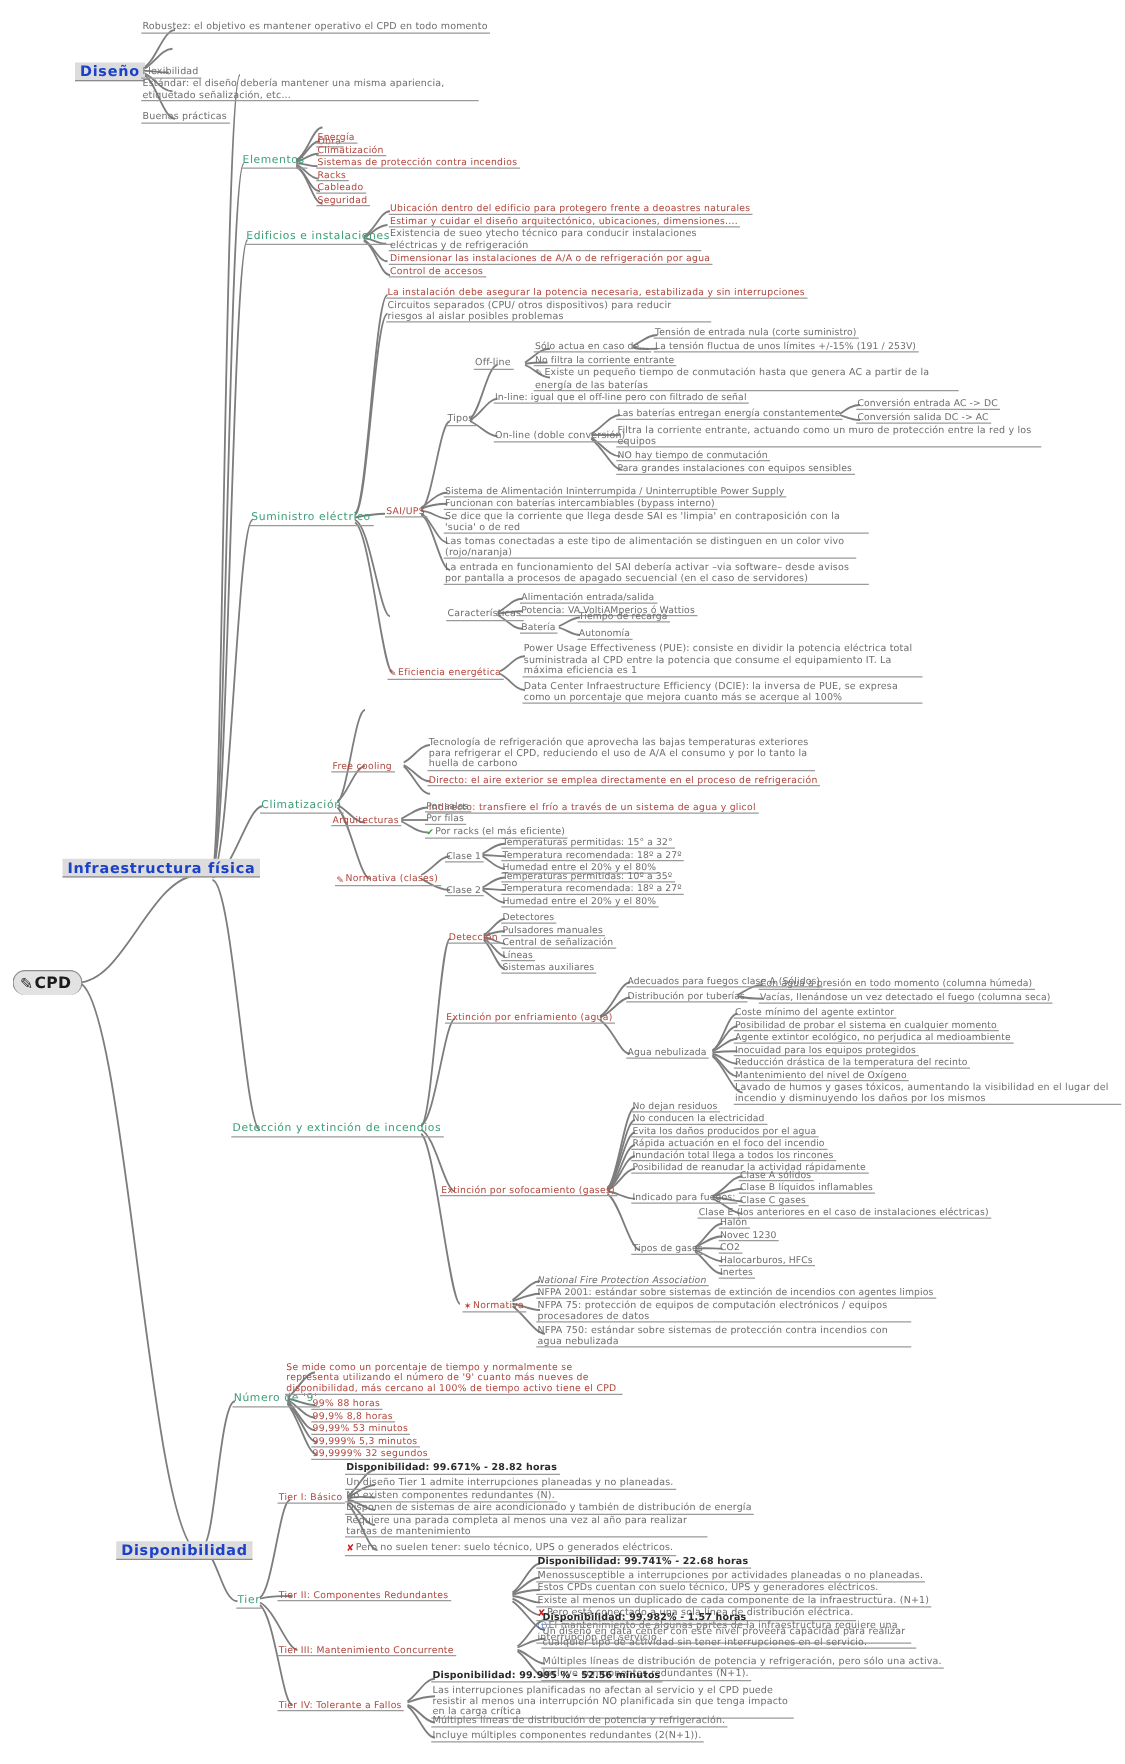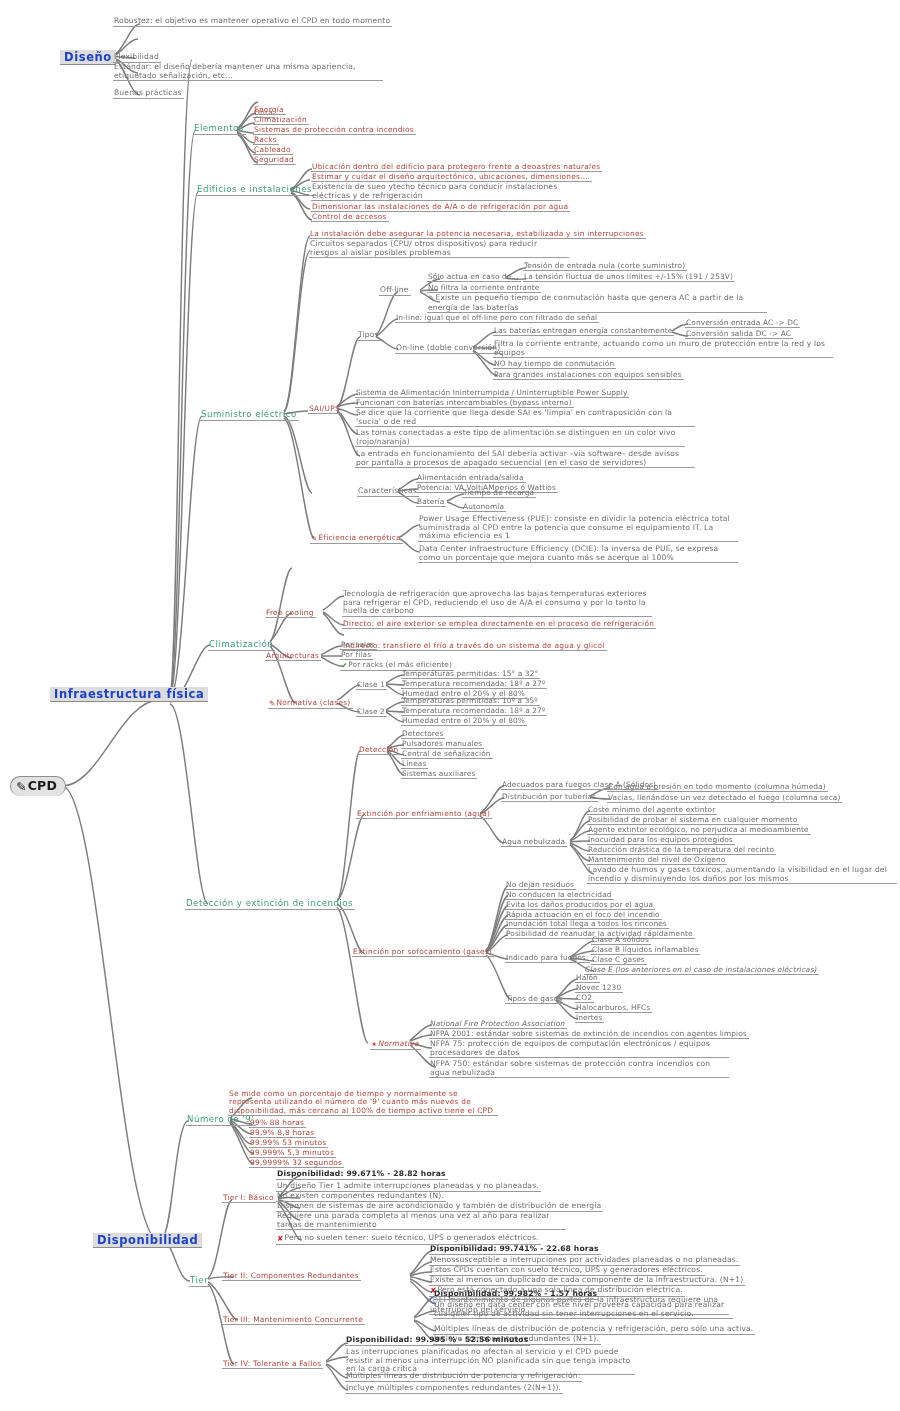--- a/index.html
+++ b/index.html
@@ -346,29 +346,29 @@
 <div class="node lvl5" style="left:505px;top:881px;"><span>No dejan residuos</span></div>
 <div class="node lvl5" style="left:505px;top:891px;"><span>No conducen la electricidad</span></div>
 <div class="node lvl5" style="left:505px;top:901px;"><span>Evita los daños producidos por el agua</span></div>
 <div class="node lvl5" style="left:505px;top:911px;"><span>Rápida actuación en el foco del incendio</span></div>
 <div class="node lvl5" style="left:505px;top:920px;"><span>Inundación total llega a todos los rincones</span></div>
 <div class="node lvl5" style="left:505px;top:930px;"><span>Posibilidad de reanudar la actividad rápidamente</span></div>
 <div class="node lvl5" style="left:505px;top:954px;"><span>Indicado para fuegos:</span></div>
 <div class="node lvl5" style="left:591px;top:936px;"><span>Clase A sólidos</span></div>
 <div class="node lvl5" style="left:591px;top:946px;"><span>Clase B líquidos inflamables</span></div>
 <div class="node lvl5" style="left:591px;top:956px;"><span>Clase C gases</span></div>
-<div class="node lvl5" style="left:584px;top:966px;font-style:italic;"><span>Clase E (los anteriores en el caso de instalaciones eléctricas)</span></div>
+<div class="node lvl5" style="left:558px;top:966px;"><span>Clase E (los anteriores en el caso de instalaciones eléctricas)</span></div>
 <div class="node lvl5" style="left:505px;top:995px;"><span>Tipos de gases</span></div>
 <div class="node lvl5" style="left:575px;top:974px;"><span>Halón</span></div>
 <div class="node lvl5" style="left:575px;top:984px;"><span>Novec 1230</span></div>
 <div class="node lvl5" style="left:575px;top:994px;"><span>CO2</span></div>
 <div class="node lvl5" style="left:575px;top:1004px;"><span>Halocarburos, HFCs</span></div>
 <div class="node lvl5" style="left:575px;top:1014px;"><span>Inertes</span></div>
 
-<div class="node lvl3" style="left:370px;top:1040px;font-style:italic;"><span class="ico" style="color:#c03a30;">✶</span><span>Normativa</span></div>
+<div class="node lvl3" style="left:370px;top:1040px;"><span class="ico" style="color:#c03a30;">✶</span><span>Normativa</span></div>
 <div class="node lvl5 ital" style="left:429px;top:1020px;"><span>National Fire Protection Association</span></div>
 <div class="node lvl5" style="left:429px;top:1030px;"><span>NFPA 2001: estándar sobre sistemas de extinción de incendios con agentes limpios</span></div>
 <div class="node lvl4 wrap" style="left:429px;top:1040px;width:300px;"><span>NFPA 75: protección de equipos de computación electrónicos / equipos procesadores de datos</span></div>
 <div class="node lvl4 wrap" style="left:429px;top:1060px;width:300px;"><span>NFPA 750: estándar sobre sistemas de protección contra incendios con agua nebulizada</span></div>
 
 <div class="node lvl2" style="left:186px;top:1115px;"><span>Número de '9'</span></div>
 <div class="node lvl3 wrap" style="left:228px;top:1090px;width:270px;"><span>Se mide como un porcentaje de tiempo y normalmente se representa utilizando el número de '9' cuanto más nueves de disponibilidad, más cercano al 100% de tiempo activo tiene el CPD</span></div>
 <div class="node lvl3" style="left:249px;top:1119px;"><span>99% 88 horas</span></div>
 <div class="node lvl3" style="left:249px;top:1129px;"><span>99,9% 8,8 horas</span></div>
 <div class="node lvl3" style="left:249px;top:1139px;"><span>99,99% 53 minutos</span></div>

